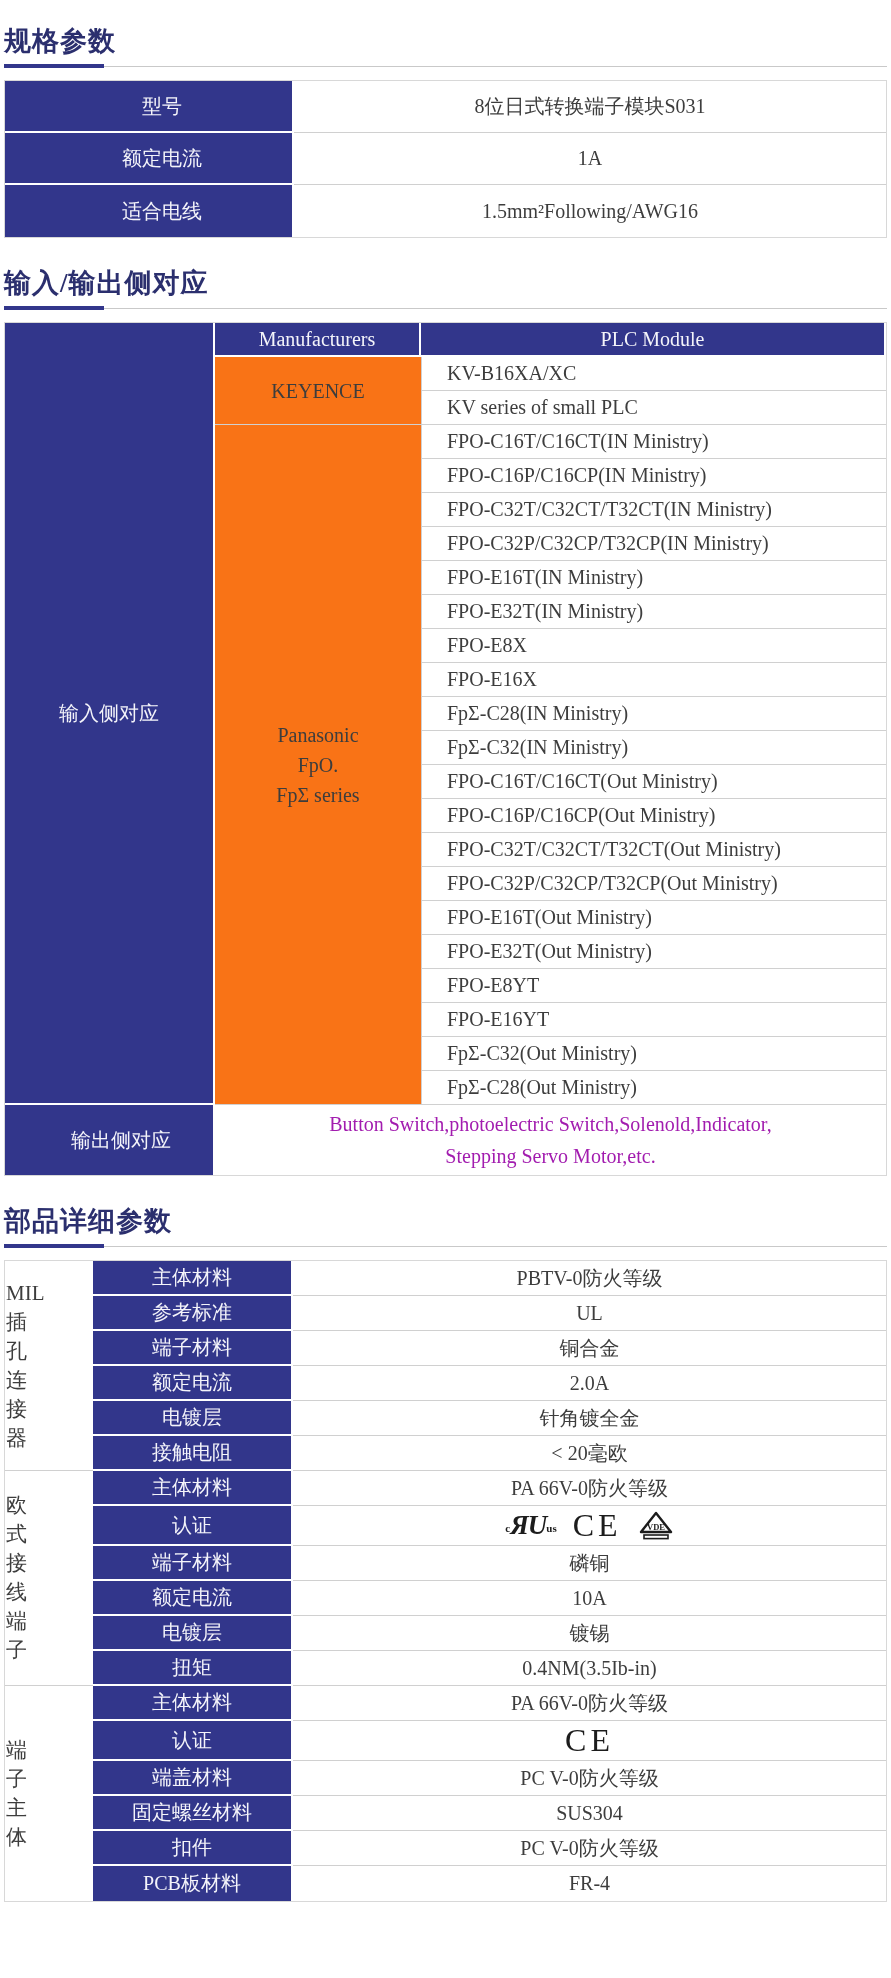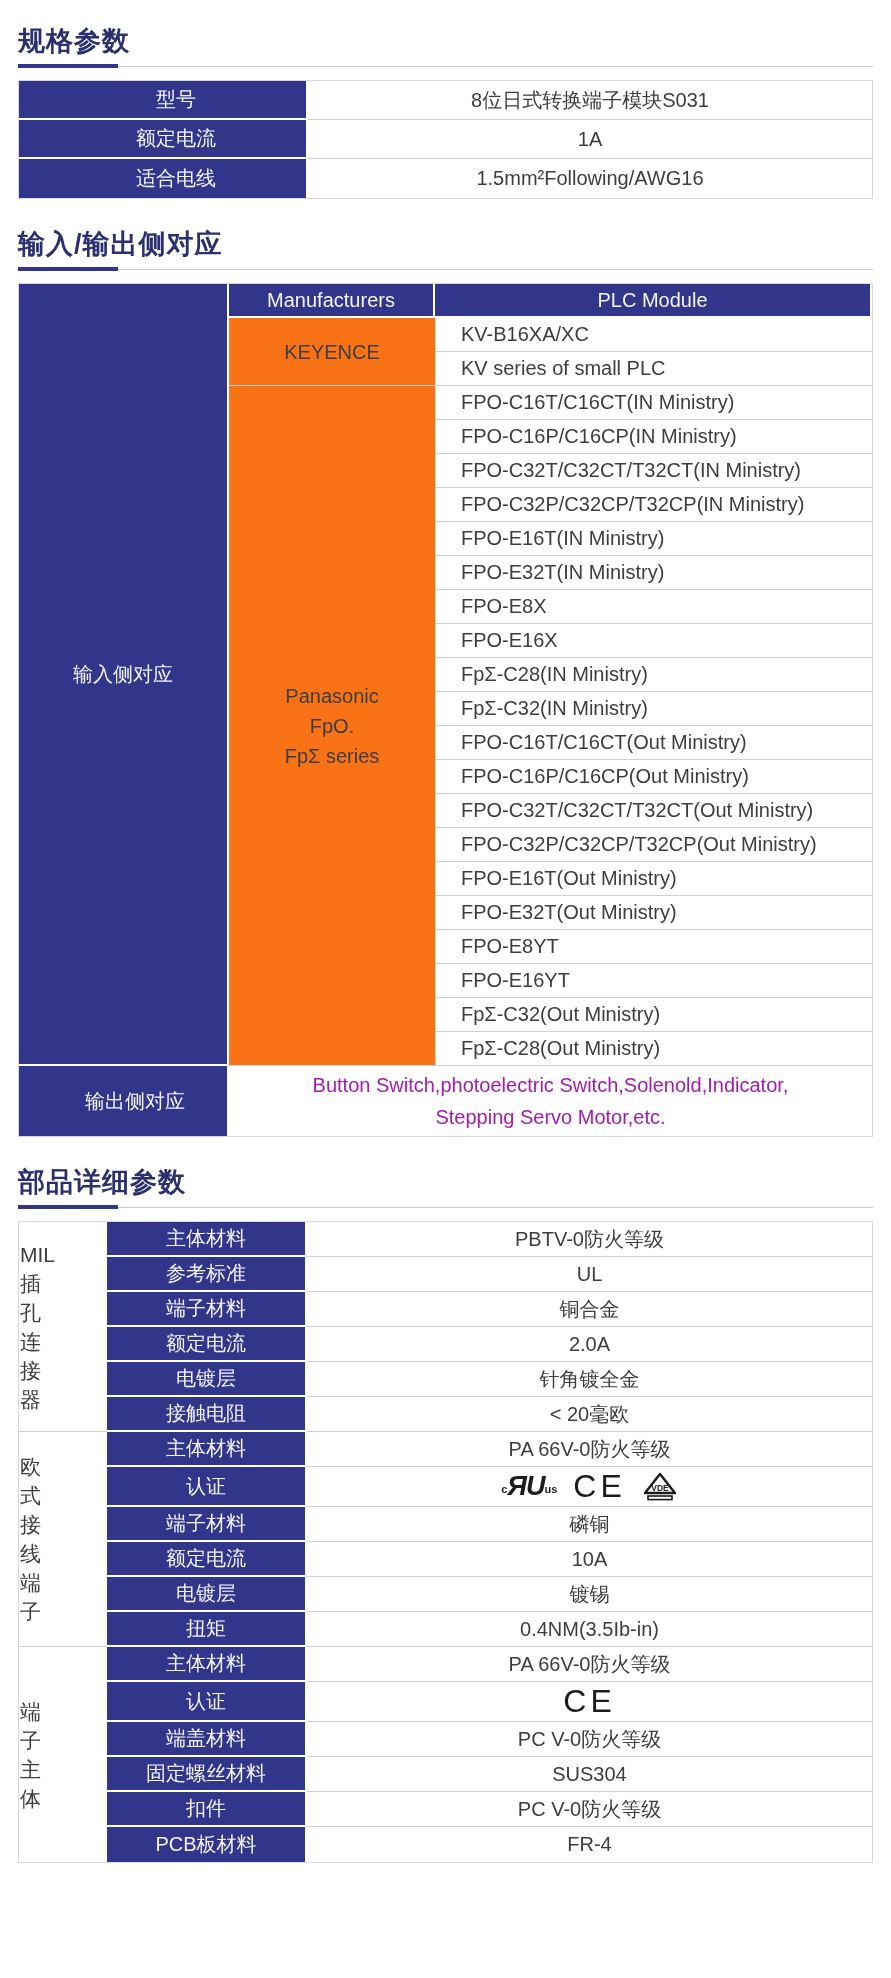--- a/index.html
+++ b/index.html
@@ -3,21 +3,21 @@
 <meta charset="utf-8">
 <style>
   html,body{margin:0;padding:0;background:#ffffff;}
   body{
     width:891px;
     font-family:"Liberation Sans","DejaVu Sans",sans-serif;
     color:#3d3d3d;
     -webkit-font-smoothing:antialiased;
   }
   .page{width:891px;padding:26px 0 37px 0;box-sizing:border-box;}
-  .section{margin:0 18px;}
+  .section{margin:0 4px;font-family:Liberation Serif, serif;}
   .section + .section{margin-top:30px;}
   .section-title{
     margin:0 0 8px 0;
     font-size:27px;
     font-weight:bold;
     color:#2b2f6e;
     letter-spacing:1px;
     line-height:30px;
   }
   .rule{display:flex;align-items:center;height:4px;margin:0 0 12px 0;}
@@ -42,21 +42,21 @@
   
   .val{
     background:#ffffff;
     text-align:center;
     border-bottom:1px solid #d0d0d0;
     height:35px;
   }
   tr:last-child .val{border-bottom:none;}
 
   
-  .spec-lbl{height:39px;padding-left:28px;}
+  .spec-lbl{height:52px;padding-left:28px;}
 
   
   .io-th{height:34px;}
   .side{font-size:20px;}
   .mfr{
     background:#f97316;text-align:center;
     border-bottom:1px solid #d0d0d0;
     color:#3d3d3d;
   }
   .mline{line-height:30px;}

